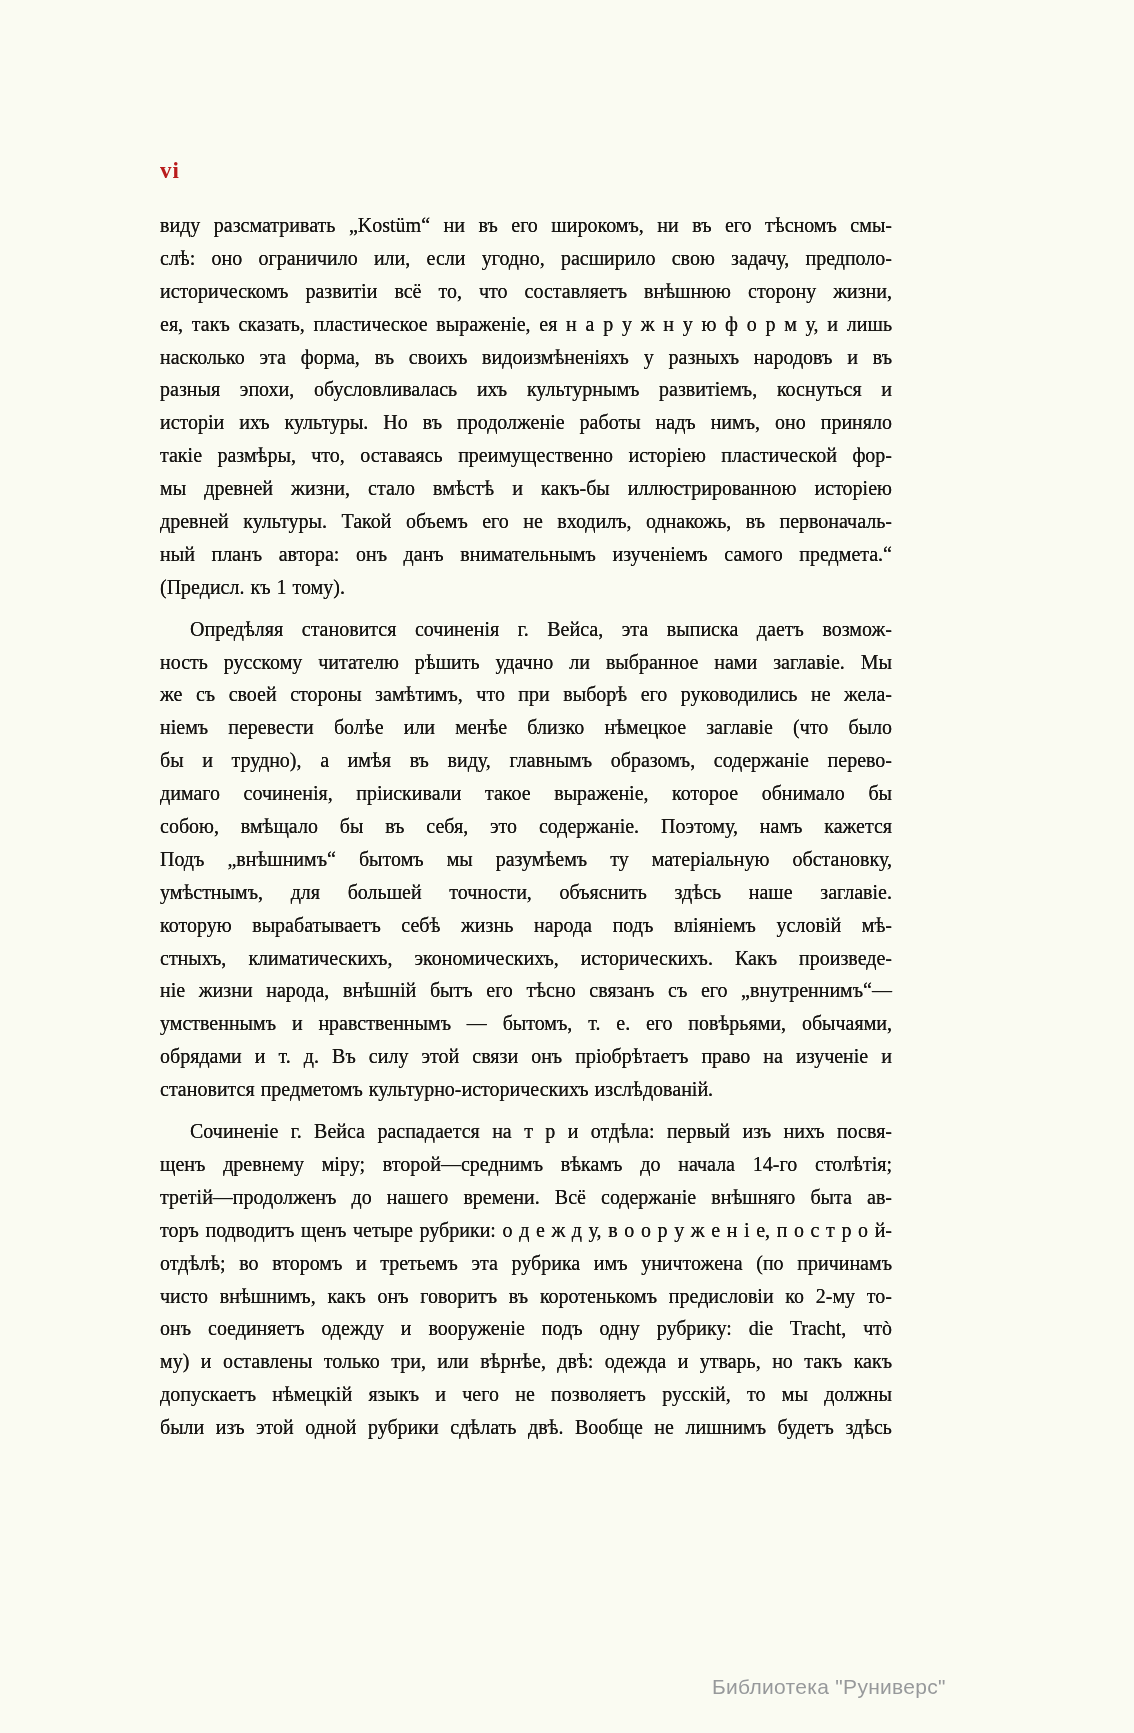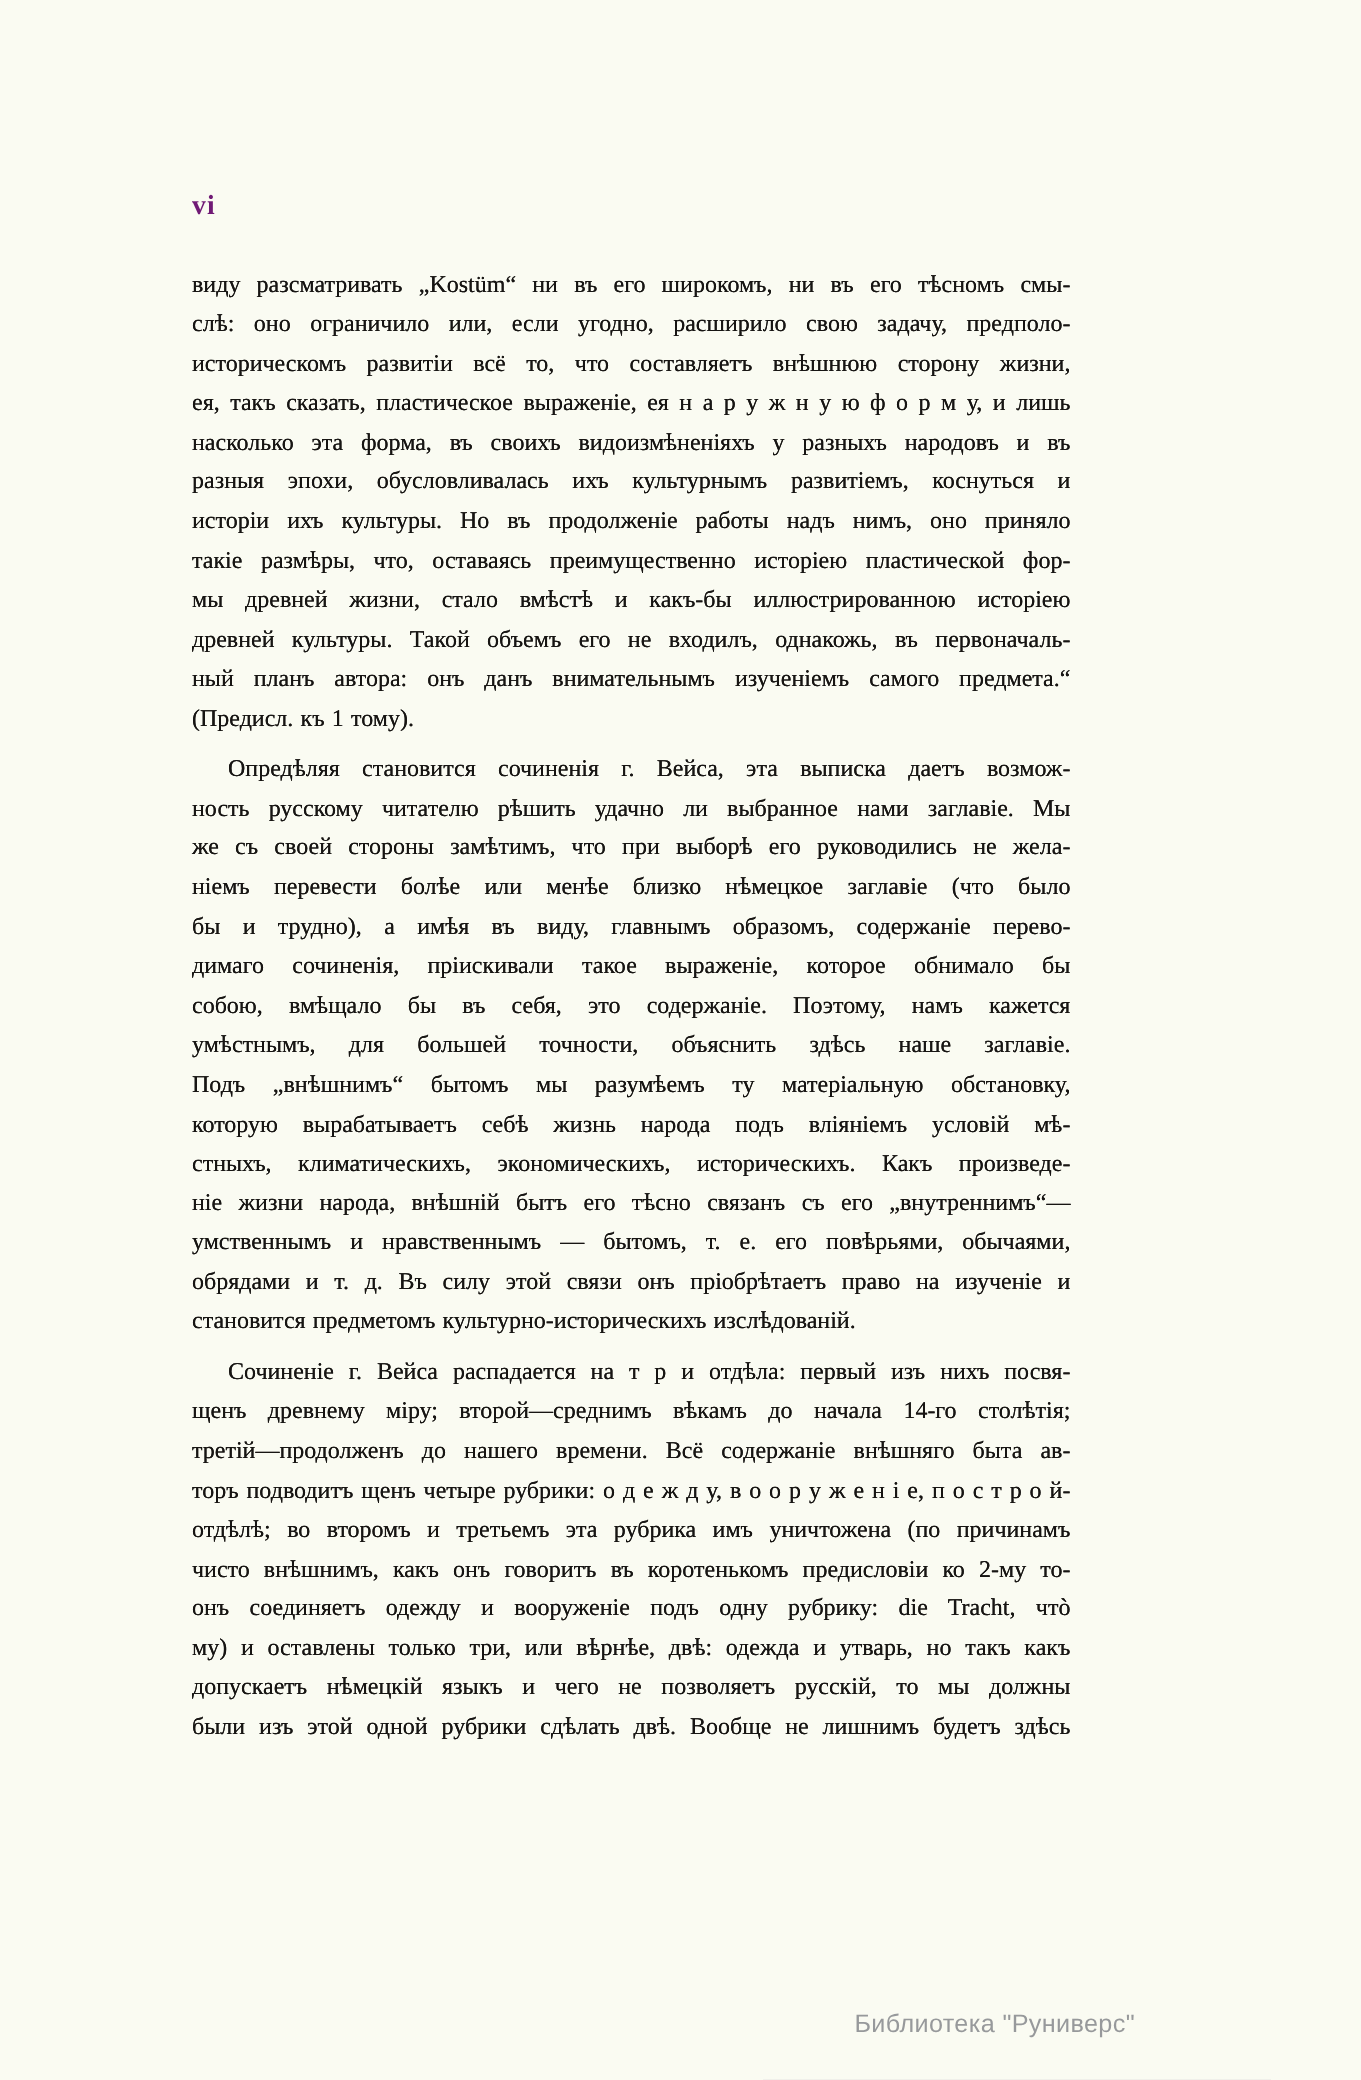--- a/index.html
+++ b/index.html
@@ -16,26 +16,26 @@
     font-family: "Liberation Serif", "DejaVu Serif", serif;
     color: #171513;
   }
   .page-number {
     position: absolute;
     left: 160px;
     top: 158px;
     font-size: 23px;
     font-weight: bold;
     letter-spacing: 1px;
-    color: #701a75;
+    color: #b91c1c;
   }
   .text-block {
     position: absolute;
     left: 160px;
-    top: 221px;
+    top: 209px;
     width: 732px;
   }
   .paragraph {
     margin: 0;
     padding: 0;
   }
   .paragraph + .paragraph {
     margin-top: 9px;
   }
   .line {
@@ -87,22 +87,22 @@
         <div class="line no-justify">(Предисл. къ 1 тому).</div>
       </div>
       <div class="paragraph indent">
         <div class="line">Опредѣляя становится сочиненія г. Вейса, эта выписка даетъ возмож-</div>
         <div class="line">ность русскому читателю рѣшить удачно ли выбранное нами заглавіе. Мы</div>
         <div class="line">же съ своей стороны замѣтимъ, что при выборѣ его руководились не жела-</div>
         <div class="line">ніемъ перевести болѣе или менѣе близко нѣмецкое заглавіе (что было</div>
         <div class="line">бы и трудно), а имѣя въ виду, главнымъ образомъ, содержаніе перево-</div>
         <div class="line">димаго сочиненія, пріискивали такое выраженіе, которое обнимало бы</div>
         <div class="line">собою, вмѣщало бы въ себя, это содержаніе. Поэтому, намъ кажется</div>
+        <div class="line">Подъ „внѣшнимъ“ бытомъ мы разумѣемъ ту матеріальную обстановку,</div>
         <div class="line">умѣстнымъ, для большей точности, объяснить здѣсь наше заглавіе.</div>
-        <div class="line">Подъ „внѣшнимъ“ бытомъ мы разумѣемъ ту матеріальную обстановку,</div>
         <div class="line">которую вырабатываетъ себѣ жизнь народа подъ вліяніемъ условій мѣ-</div>
         <div class="line">стныхъ, климатическихъ, экономическихъ, историческихъ. Какъ произведе-</div>
         <div class="line">ніе жизни народа, внѣшній бытъ его тѣсно связанъ съ его „внутреннимъ“—</div>
         <div class="line">умственнымъ и нравственнымъ — бытомъ, т. е. его повѣрьями, обычаями,</div>
         <div class="line">обрядами и т. д. Въ силу этой связи онъ пріобрѣтаетъ право на изученіе и</div>
         <div class="line no-justify">становится предметомъ культурно-историческихъ изслѣдованій.</div>
       </div>
       <div class="paragraph indent">
         <div class="line">Сочиненіе г. Вейса распадается на т р и отдѣла: первый изъ нихъ посвя-</div>
         <div class="line">щенъ древнему міру; второй—среднимъ вѣкамъ до начала 14-го столѣтія;</div>

